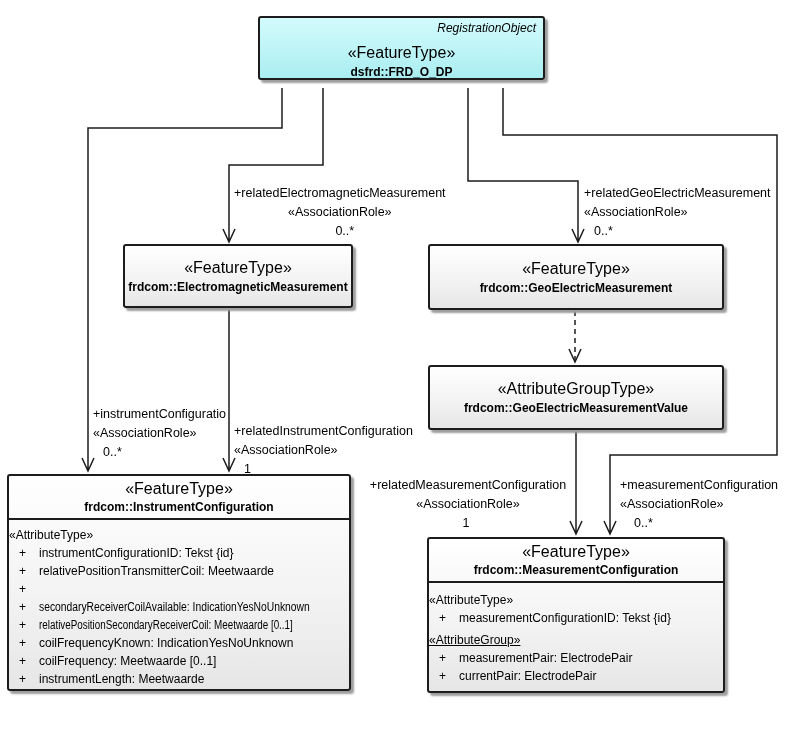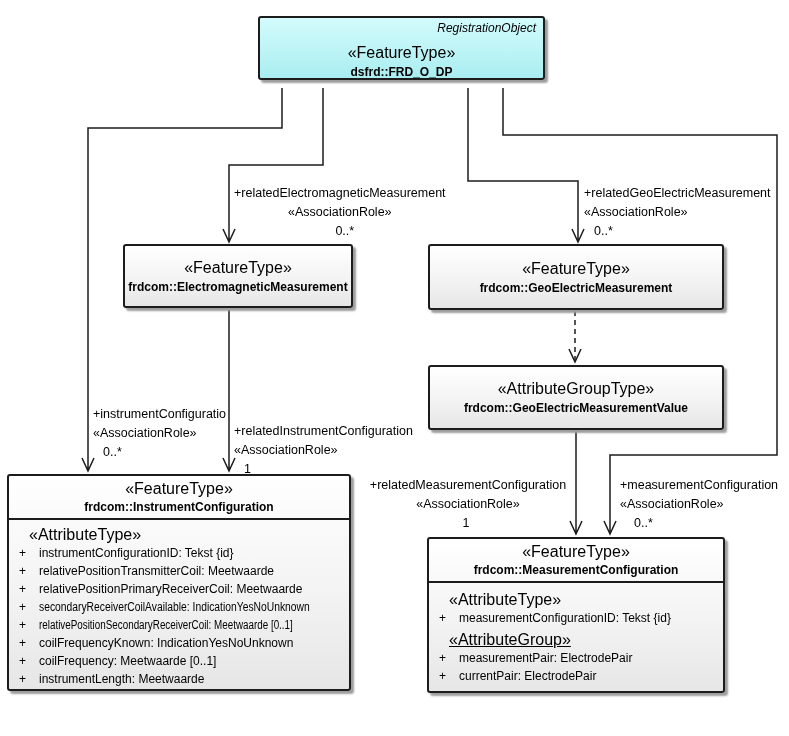--- a/index.html
+++ b/index.html
@@ -17,21 +17,21 @@
   .uml-box.cyan{background:linear-gradient(180deg,#d2fbfc 0%,#bdf4f6 55%,#a9edf1 100%);}
   .annotation{position:absolute;top:3px;right:7px;font-style:italic;font-size:12px;}
   .hdr-center{display:flex;flex-direction:column;align-items:center;justify-content:center;
     height:100%;gap:3px;}
   .cyan .hdr-center{height:auto;margin-top:26px;}
   .stereo{font-size:16px;white-space:nowrap;}
   .cname{font-size:12px;font-weight:bold;white-space:nowrap;}
   .box-header{box-sizing:border-box;height:44px;border-bottom:2px solid #1c1c1c;
     display:flex;flex-direction:column;align-items:center;justify-content:center;gap:2px;}
   .box-body{padding-top:6px;}
-  .section-label{font-size:16px;height:18px;line-height:18px;padding-left:20px;white-space:nowrap;}
+  .section-label{font-size:12px;height:18px;line-height:18px;white-space:nowrap;}
   .sec2{margin-top:4px;text-decoration:underline;}
   .row{display:flex;height:18px;line-height:18px;font-size:12px;}
   .vis{width:20px;padding-left:10px;flex:none;}
   .attr-text{white-space:nowrap;}
   .squish{transform:scaleX(0.86);transform-origin:0 50%;}
   .squish2{transform:scaleX(0.82);transform-origin:0 50%;}
   .assoc-label{position:absolute;z-index:3;font-size:12.5px;line-height:19px;white-space:nowrap;}
   .assoc-label .mult{padding-left:10px;}
   .assoc-label.ralign{text-align:center;}
   .assoc-label.ralign .mult{padding-left:0;padding-right:4px;}
@@ -91,21 +91,20 @@
       <div class="row">
           <span class="vis">+</span>
           <span class="attr-text">instrumentConfigurationID: Tekst {id}</span>
         </div>
       <div class="row">
           <span class="vis">+</span>
           <span class="attr-text">relativePositionTransmitterCoil: Meetwaarde</span>
         </div>
       <div class="row">
           <span class="vis">+</span>
-          <span class="attr-text">relativePositionPrimaryReceiverCoil: Meetwaarde</span>
         </div>
       <div class="row">
           <span class="vis">+</span>
           <span class="attr-text squish">secondaryReceiverCoilAvailable: IndicationYesNoUnknown</span>
         </div>
       <div class="row">
           <span class="vis">+</span>
           <span class="attr-text squish2">relativePositionSecondaryReceiverCoil: Meetwaarde [0..1]</span>
         </div>
       <div class="row">

